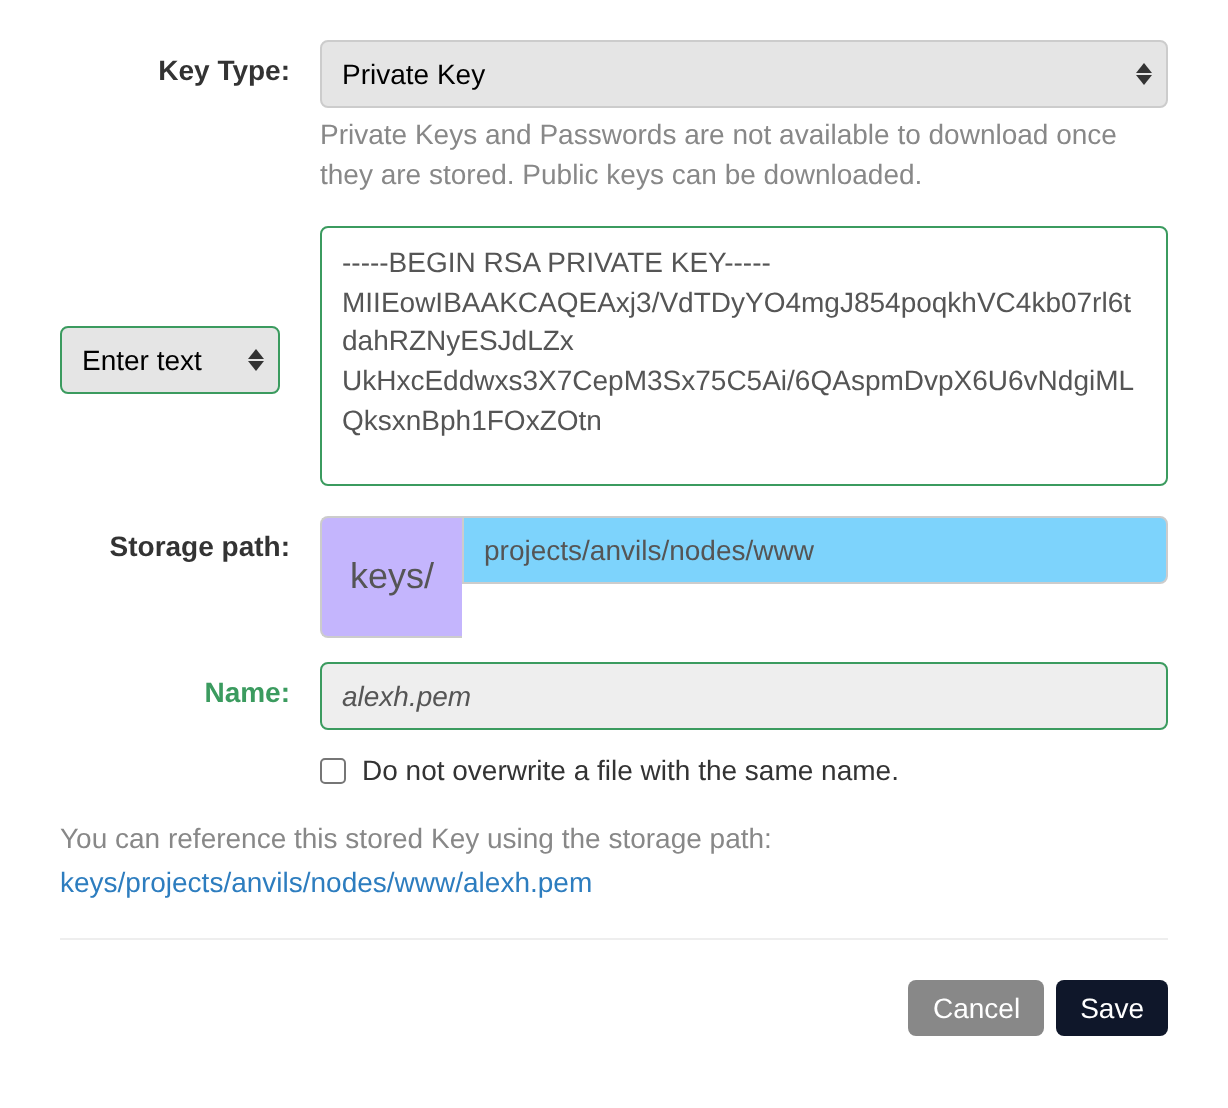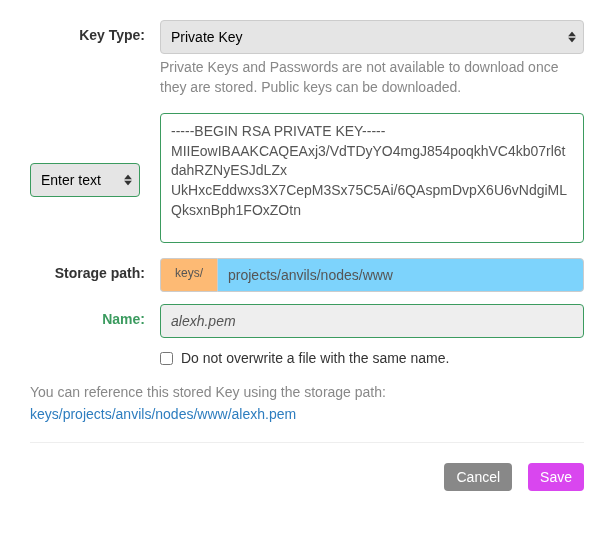--- a/index.html
+++ b/index.html
@@ -82,27 +82,27 @@
       line-height: 1.4;
       color: #555;
     }
     .text-row { display: flex; align-items: center; }
     .text-row .side-select { width: 110px; margin-right: 20px; flex-shrink: 0; }
     .storage-group {
       display: flex;
       width: 100%;
     }
     .addon {
-      background: #fdba74;
+      background: #c4b5fd;
       border: 1px solid #ccc;
       border-right: none;
       border-radius: 4px 0 0 4px;
-      padding: 7px 14px;
-      color: #555;
-      font-size: 12px;
+      padding: 19px 14px;
+      color: #555;
+      font-size: 18px;
     }
     .storage-input {
       flex: 1;
       height: 34px;
       padding: 6px 10px;
       border: 1px solid #ccc;
       border-radius: 0 4px 4px 0;
       background: #7dd3fc;
       font-size: 14px;
       color: #555;
@@ -141,31 +141,31 @@
       font-size: 14px;
     }
     hr {
       border: none;
       border-top: 1px solid #eee;
       margin: 20px 0;
     }
     .footer {
       display: flex;
       justify-content: flex-end;
-      gap: 16px;
+      gap: 6px;
     }
     .btn {
       padding: 6px 12px;
       border: none;
       border-radius: 4px;
       font-size: 14px;
       cursor: pointer;
     }
     .btn-default { background: #888; color: #fff; }
-    .btn-primary { background: #d946ef; color: #fff; }
+    .btn-primary { background: #0f172a; color: #fff; }
   </style>
 </head>
 <body>
 
 <div class="form-row">
   <div class="form-label">Key Type:</div>
   <div class="form-control-col">
     <div class="select-wrapper full">
       <select>
         <option>Private Key</option>

